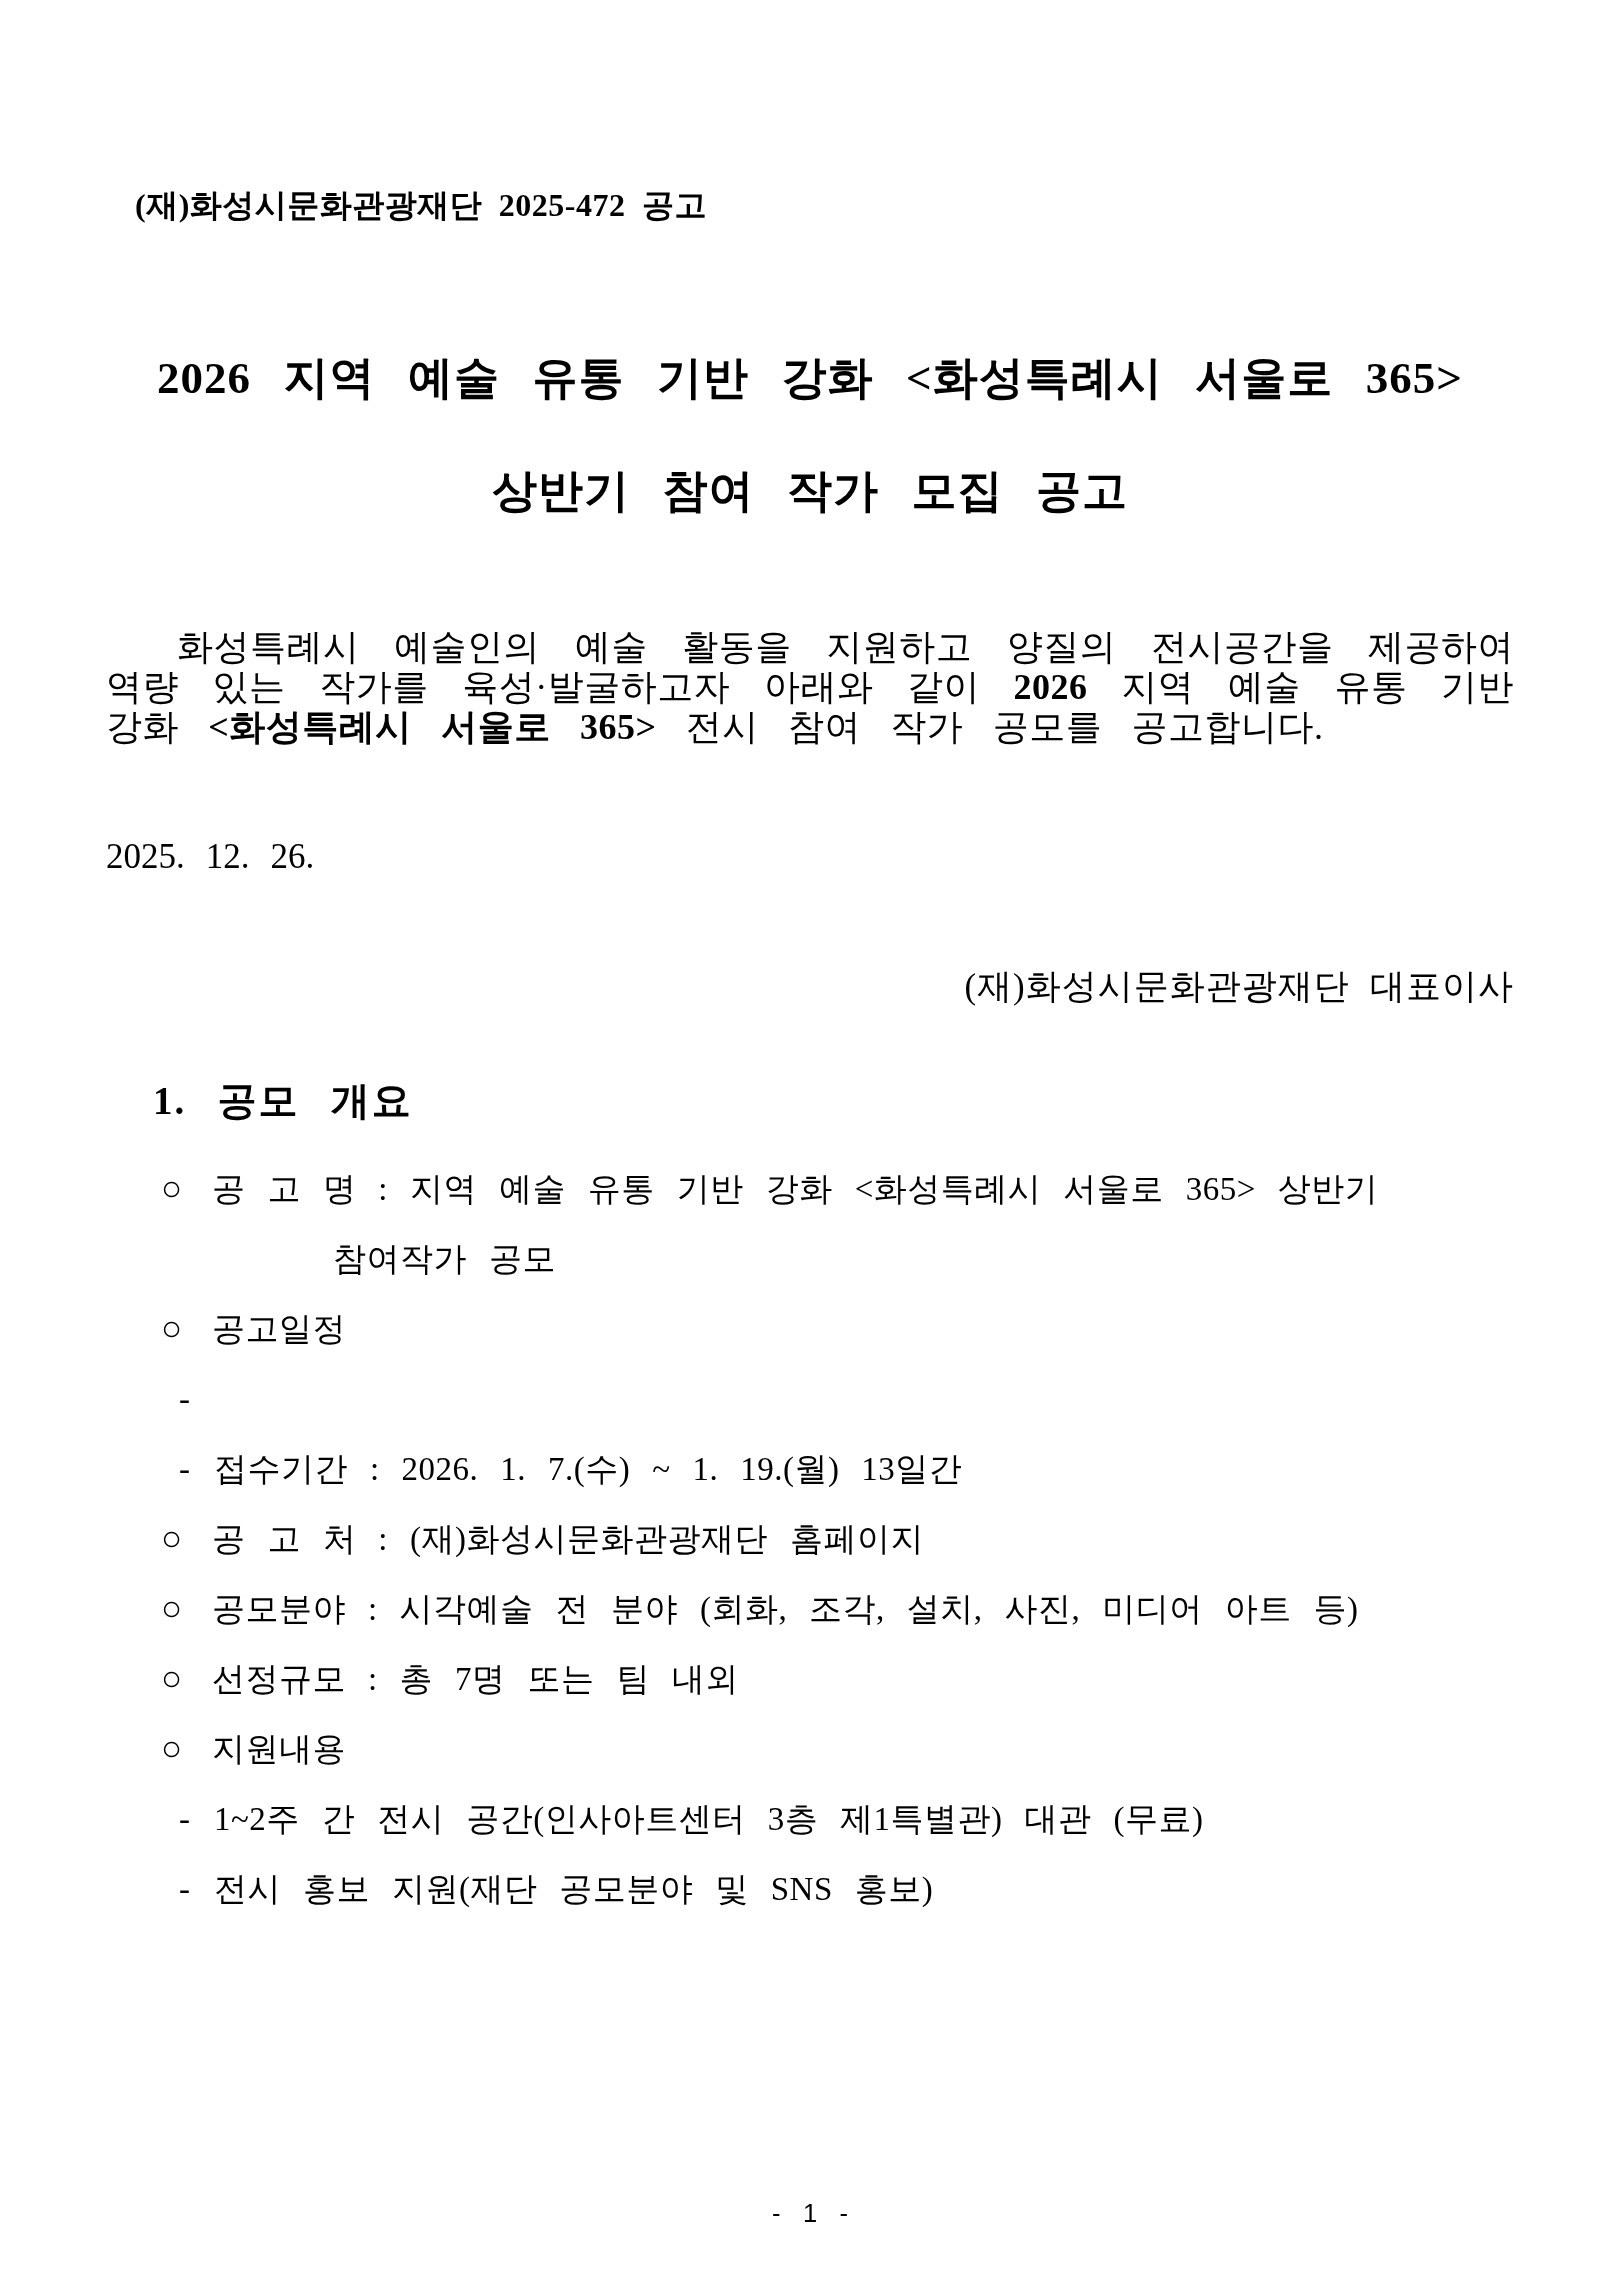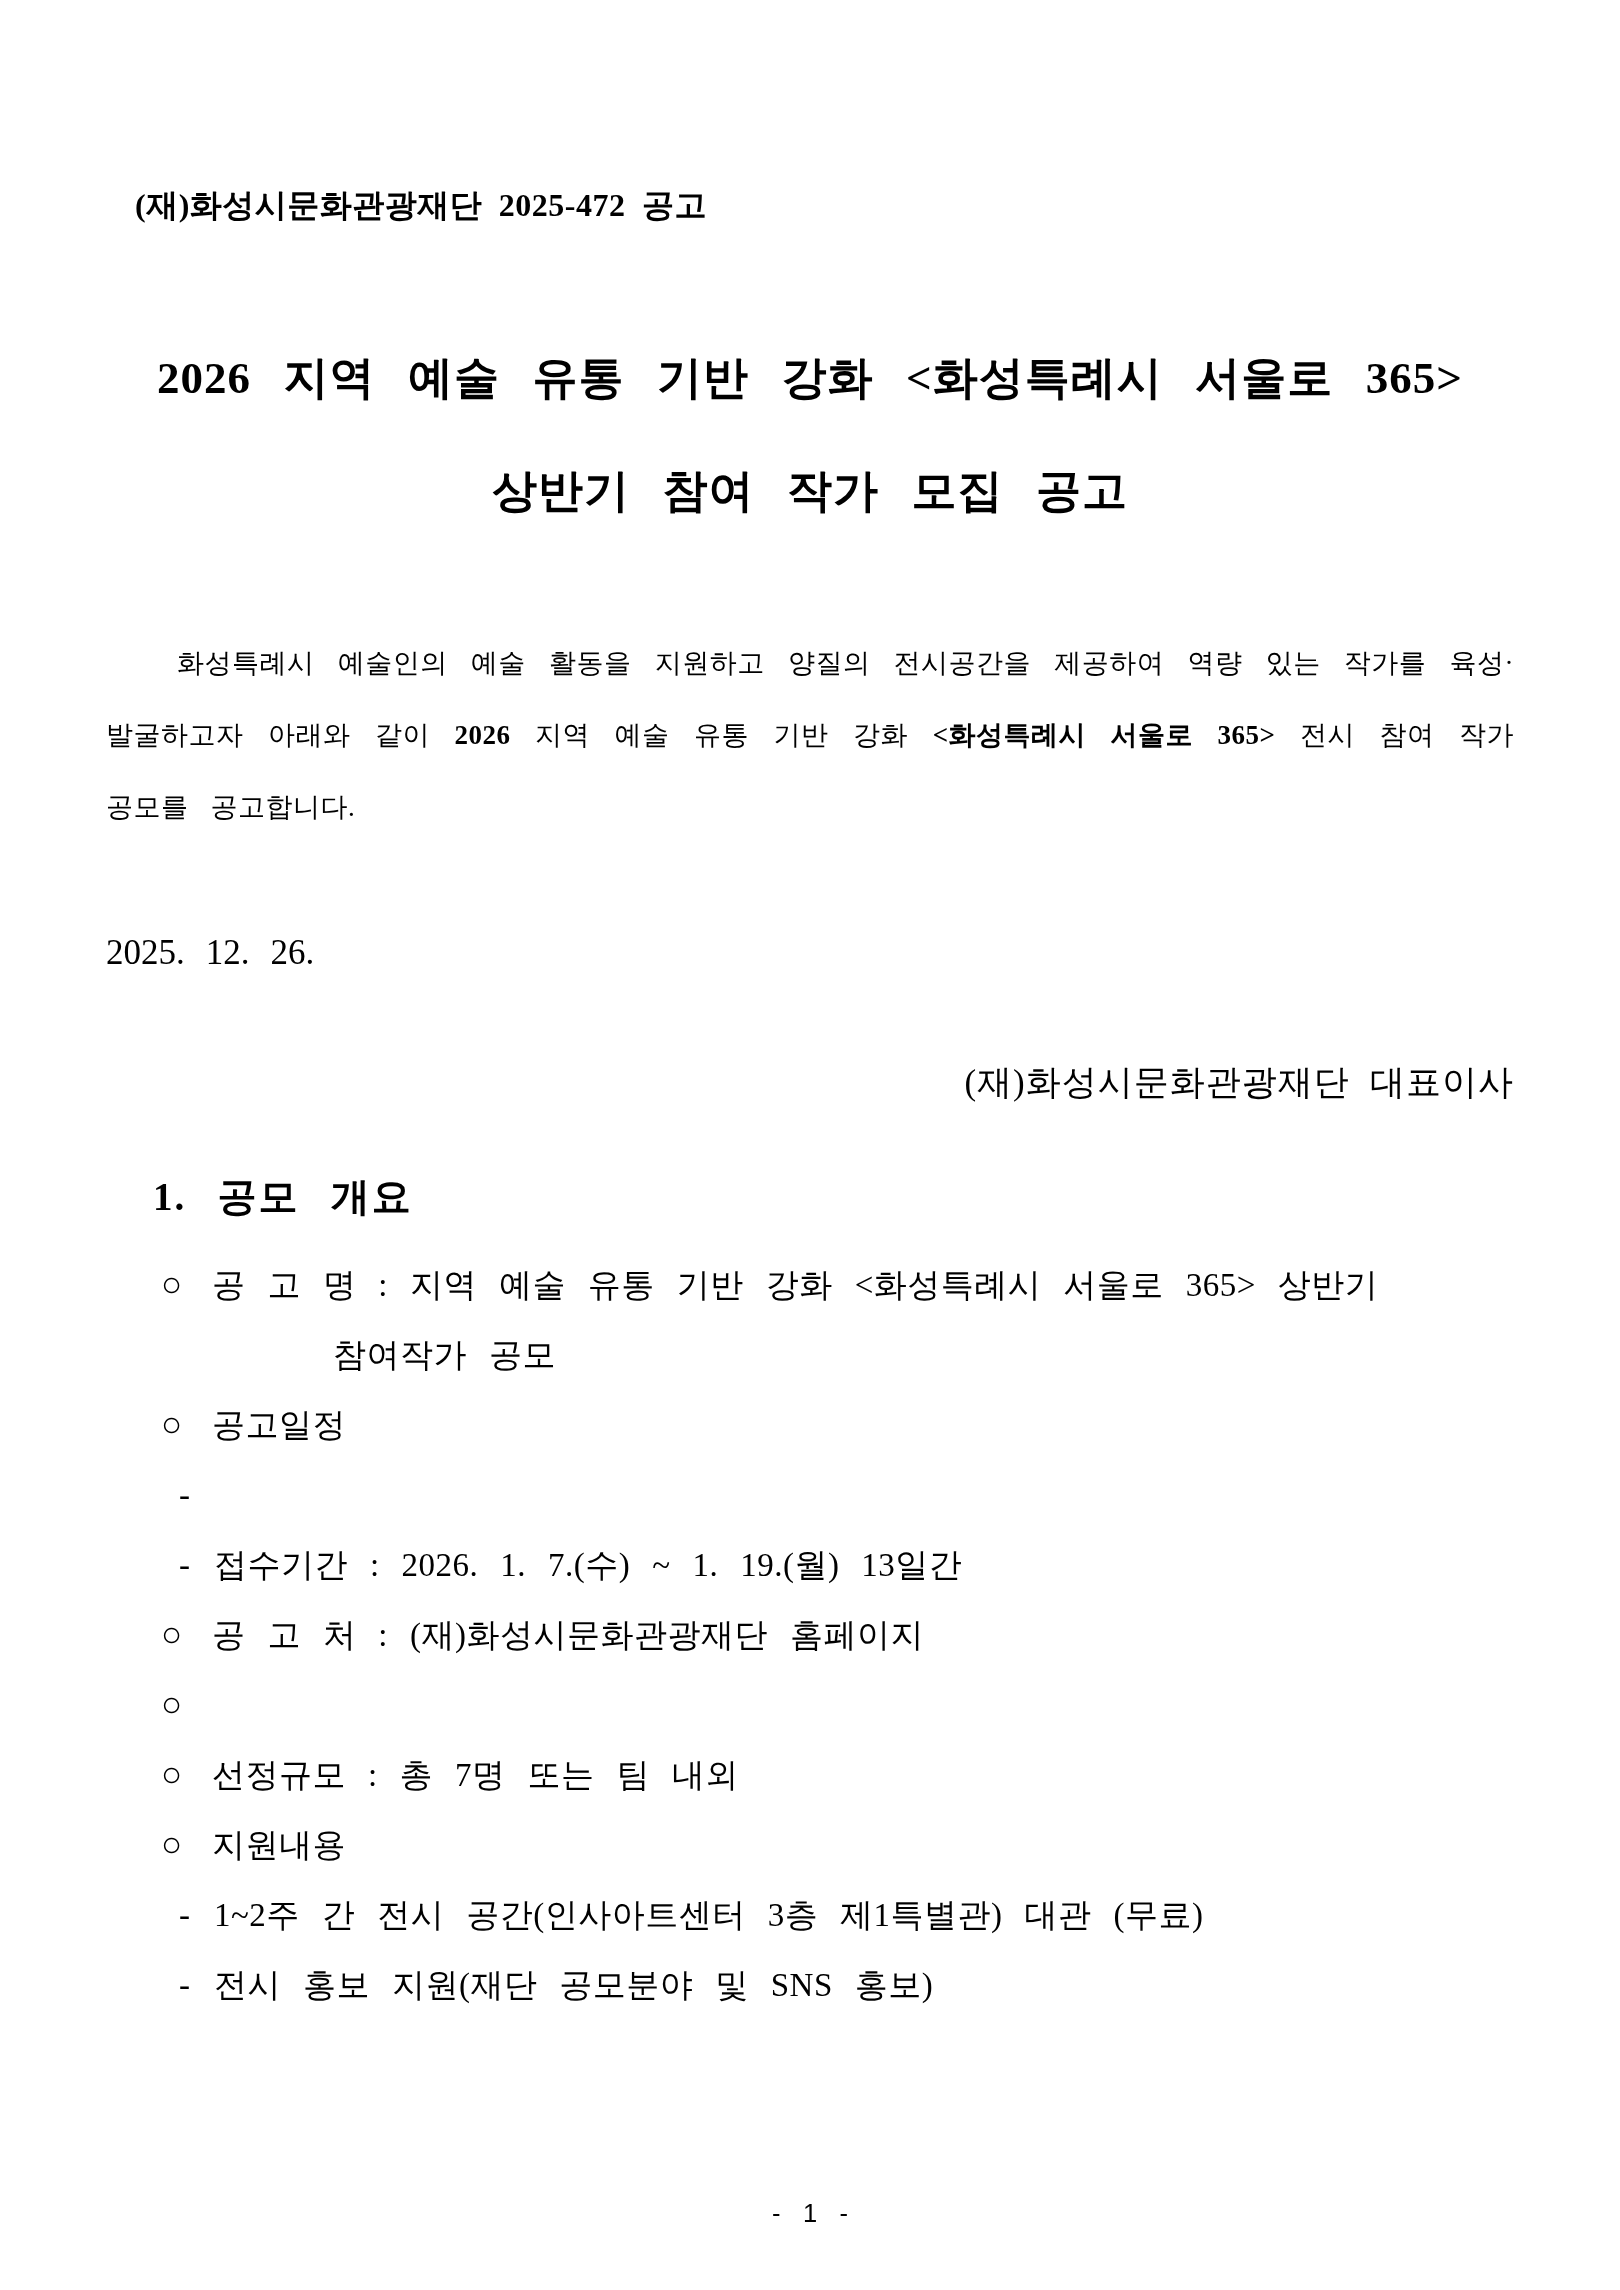--- a/index.html
+++ b/index.html
@@ -30,22 +30,22 @@
     text-align: center;
     font-size: 45px;
     font-weight: bold;
     line-height: 68px;
     word-spacing: 0.45em;
     letter-spacing: 1px;
   }
   .doc-title .title-line + .title-line { margin-top: 45px; }
   .intro-paragraph {
     margin-top: 102px;
-    font-size: 27px;
-    line-height: 72px;
+    font-size: 36px;
+    line-height: 40px;
     text-align: justify;
     text-indent: 71px;
     word-spacing: 0.55em;
     letter-spacing: 0.5px;
   }
   .intro-paragraph .seg-bold { font-weight: bold; }
   .doc-date {
     margin-top: 90px;
     text-align: left;
     font-size: 35px;
@@ -144,20 +144,21 @@
       <span class="text">접수기간 : 2026. 1. 7.(수) ~ 1. 19.(월) 13일간</span>
     </div>
 
     <div class="list-item level-bullet">
       <span class="marker">○</span>
       <span class="text">공 고 처 : (재)화성시문화관광재단 홈페이지</span>
     </div>
 
     <div class="list-item level-bullet">
       <span class="marker">○</span>
+      <span class="text">공모분야 : 시각예술 전 분야 (회화, 조각, 설치, 사진, 미디어 아트 등)</span>
     </div>
 
     <div class="list-item level-bullet">
       <span class="marker">○</span>
       <span class="text">선정규모 : 총 7명 또는 팀 내외</span>
     </div>
 
     <div class="list-item level-bullet">
       <span class="marker">○</span>
       <span class="text">지원내용</span>

